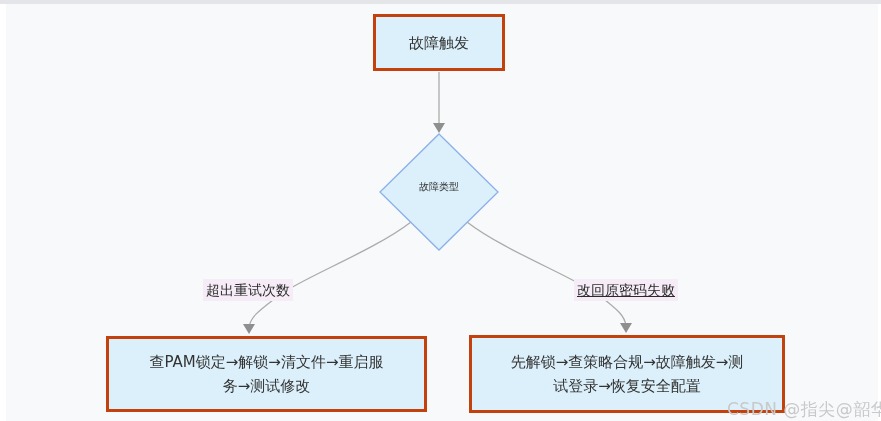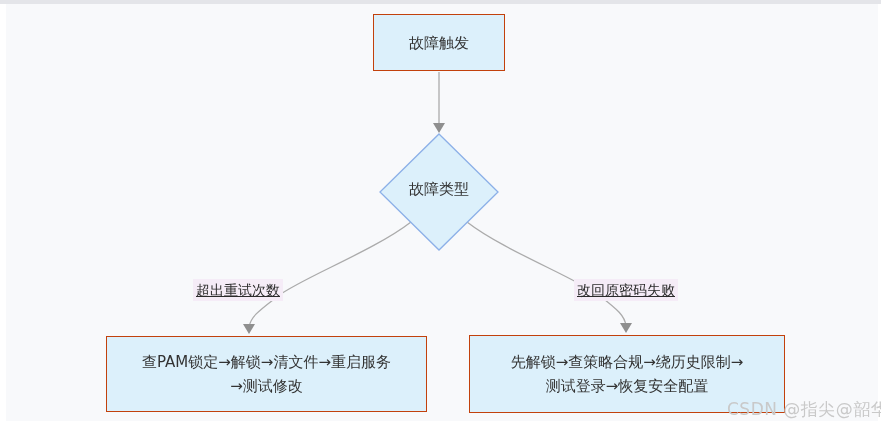--- a/index.html
+++ b/index.html
@@ -26,50 +26,50 @@
   .edges-layer {
     position: absolute;
     top: 0; left: 0;
     width: 881px; height: 421px;
     pointer-events: none;
   }
   .node-rect {
     position: absolute;
     box-sizing: border-box;
     background: #dcf0fb;
-    border: 1px solid #c2410c;
+    border: 3px solid #c2410c;
     color: #333333;
     font-size: 15px;
     line-height: 24px;
     display: flex;
     align-items: center;
     justify-content: center;
     text-align: center;
   }
   .node-start   { left: 373px; top: 14px;  width: 132px; height: 57px; }
   .node-left    { left: 90px;  top: 336px; width: 321px; height: 76px; padding: 0 35px; margin-left: 16px; }
   .node-right   { left: 469px; top: 335px; width: 316px; height: 78px; padding: 0 36px; }
   .diamond-label {
     position: absolute;
     left: 379px; top: 180px;
     width: 120px;
     text-align: center;
     color: #333333;
-    font-size: 15px;
+    font-size: 10px;
   }
   .edge-label {
     position: absolute;
     background: #f5ecf7;
     color: #2b2b2b;
     font-size: 14px;
     line-height: 20px;
     padding: 1px 3px;
     white-space: nowrap;
   }
-  .edge-label-left  { left: 193px; top: 279px; text-decoration: underline; }
+  .edge-label-left  { left: 203px; top: 279px; }
   .edge-label-right { left: 574px; top: 279px; text-decoration: underline; }
   .watermark {
     position: absolute;
     left: 727px; top: 398px;
     font-size: 17px;
     color: #c9c9c9;
     white-space: nowrap;
     letter-spacing: 0.5px;
   }
 </style>
@@ -104,16 +104,16 @@
 
 <div class="edge-label edge-label-left">超出重试次数</div>
 
 <div class="edge-label edge-label-right">改回原密码失败</div>
 
 <div class="node-rect node-left">
   <span>查PAM锁定→解锁→清文件→重启服务→测试修改</span>
 </div>
 
 <div class="node-rect node-right">
-  <span>先解锁→查策略合规→绕历史限制→测试登录→恢复安全配置</span>
+  <span>先解锁→查策略合规→故障触发→测试登录→恢复安全配置</span>
 </div>
 
 <div class="watermark">CSDN @指尖@韶华</div>
 
 </body></html>

